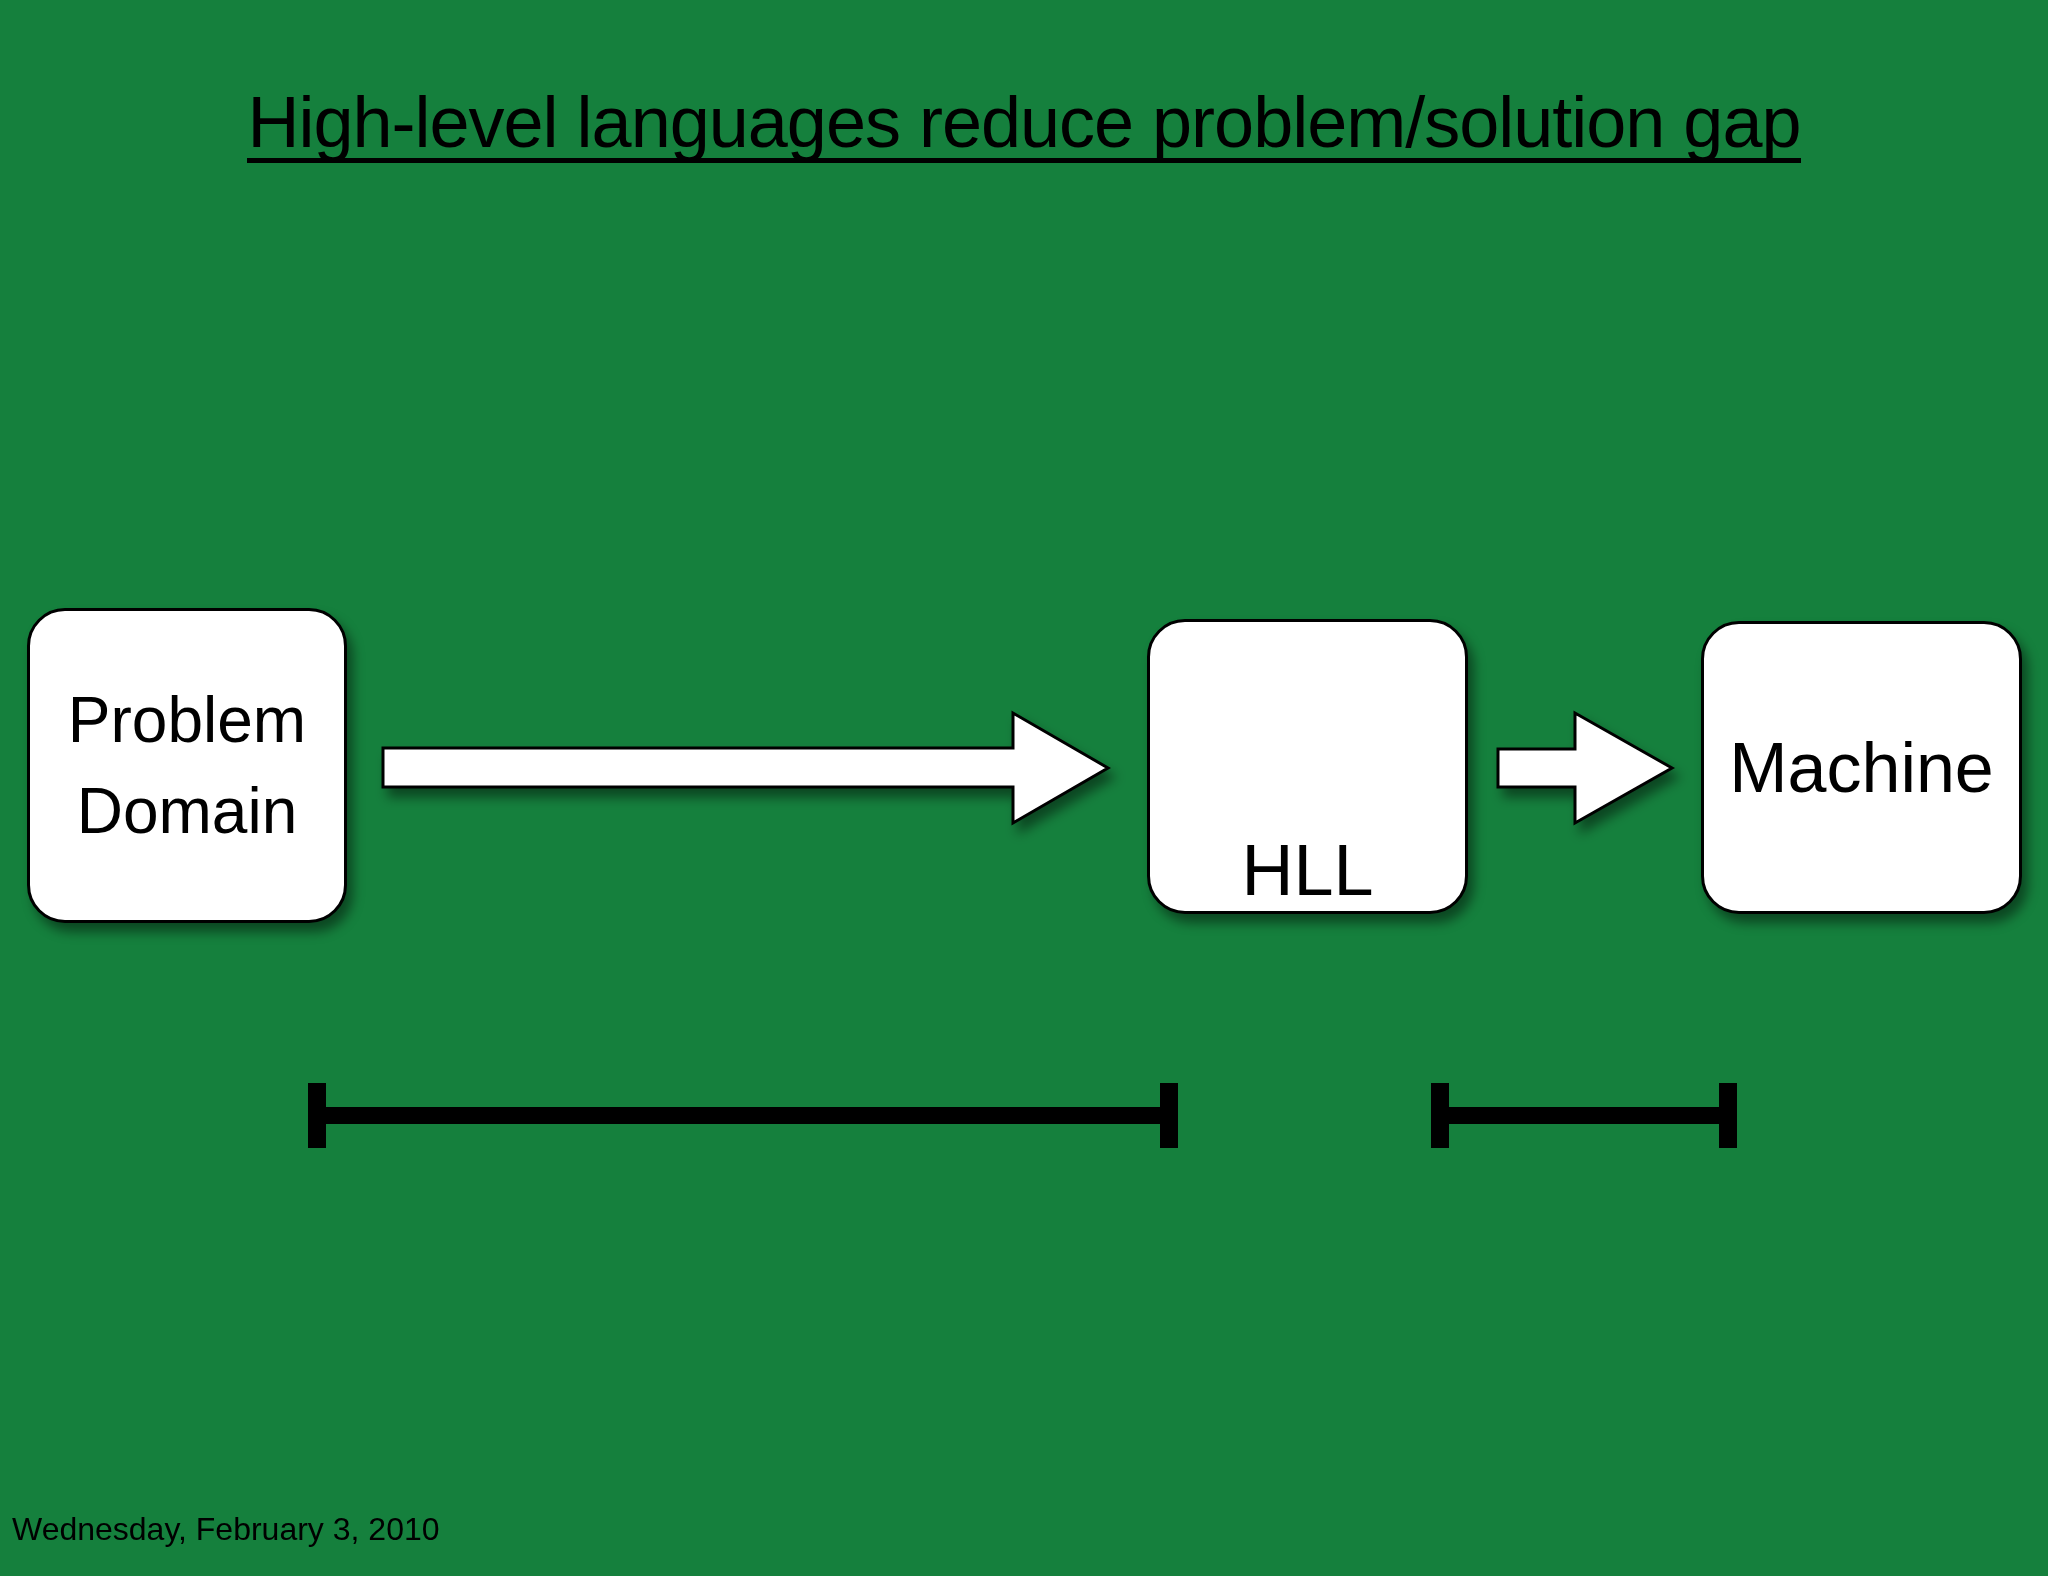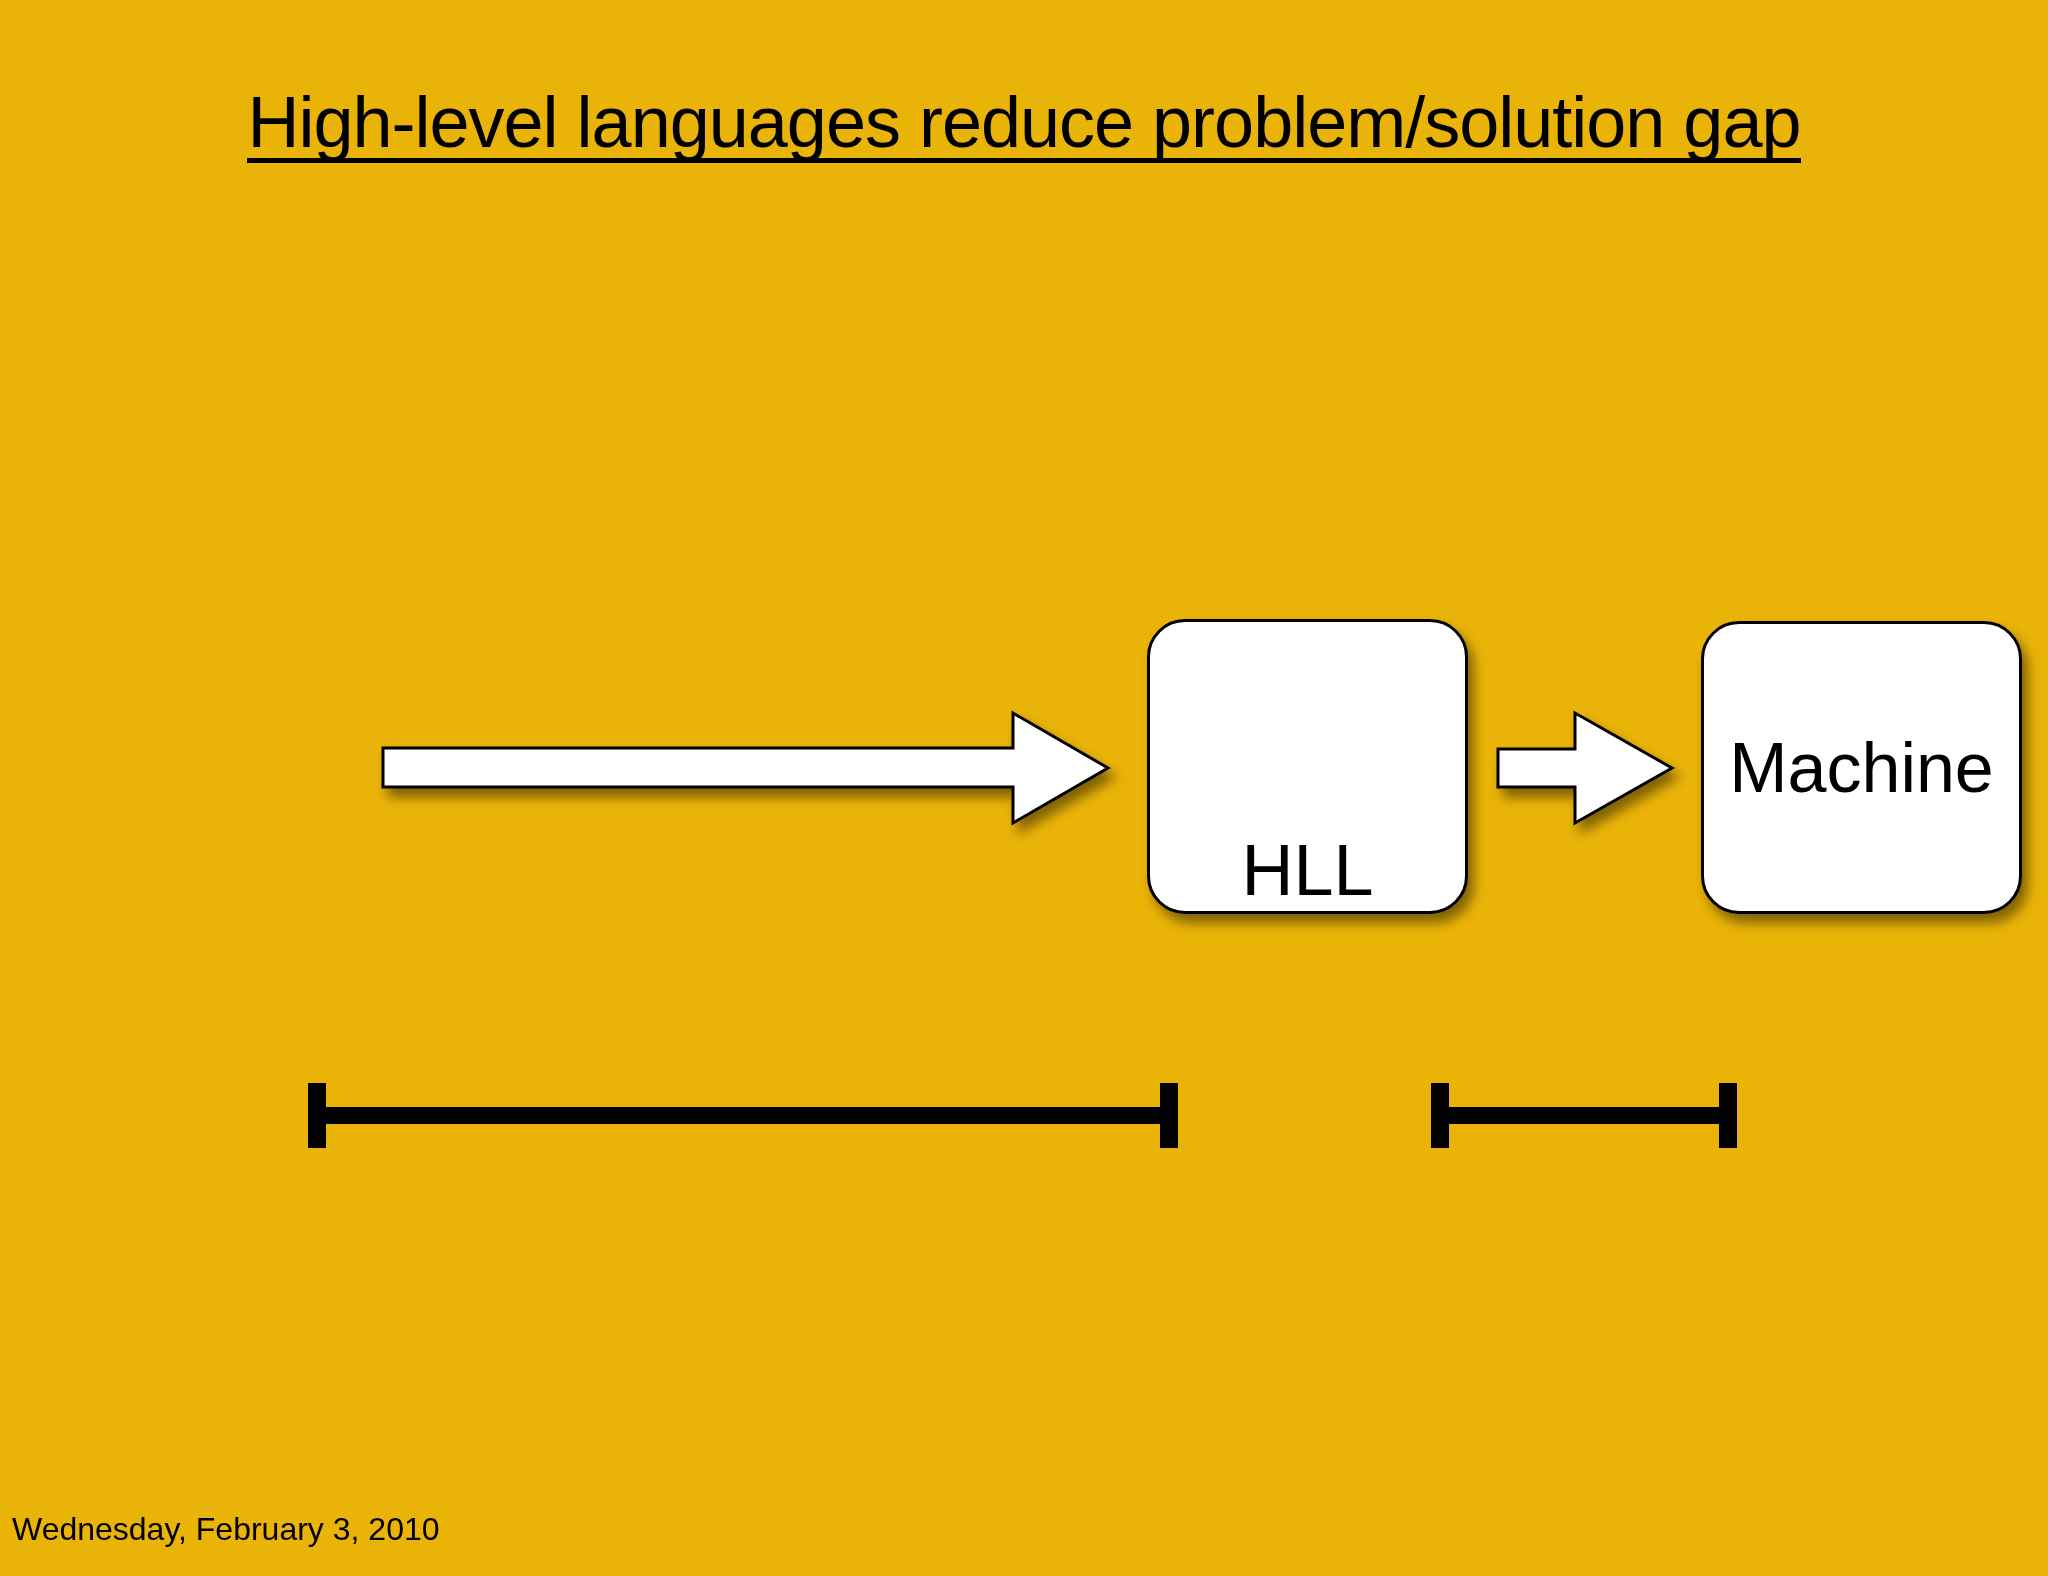--- a/index.html
+++ b/index.html
@@ -4,21 +4,21 @@
 <style>
   html, body {
     margin: 0;
     padding: 0;
     background: #ffffff;
   }
   #slide {
     position: relative;
     width: 2048px;
     height: 1576px;
-    background: #eab308;
+    background: #15803d;
     font-family: "Liberation Sans", sans-serif;
     color: #000000;
     overflow: hidden;
   }
   .title-wrap {
     position: absolute;
     top: 86px;
     left: 0;
     right: 0;
     text-align: center;
@@ -100,20 +100,23 @@
       <rect x="1160" y="1083" width="18" height="65"></rect>
     </g>
 
     <g fill="#000000">
       <rect x="1431" y="1083" width="18" height="65"></rect>
       <rect x="1440" y="1107" width="289" height="17"></rect>
       <rect x="1719" y="1083" width="18" height="65"></rect>
     </g>
   </svg>
 
+  <div class="node" id="node-problem-domain">
+    <span>Problem Domain</span>
+  </div>
 
   <div class="node" id="node-hll">
     <span>HLL</span>
   </div>
 
   <div class="node" id="node-machine">
     <span>Machine</span>
   </div>
 
   <div class="footer">Wednesday, February 3, 2010</div>

